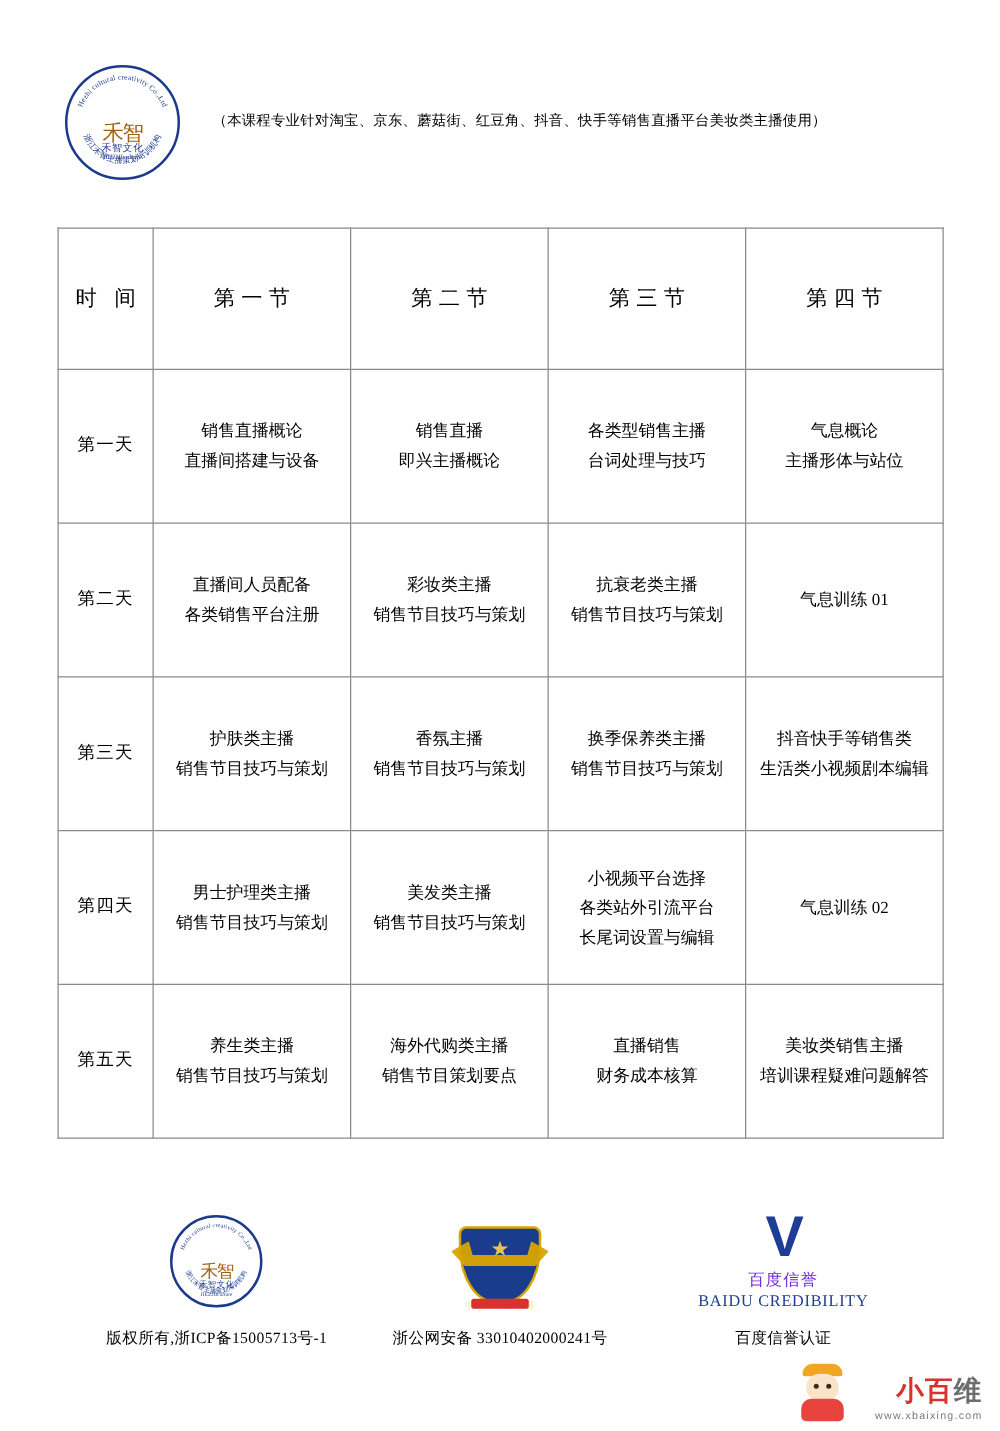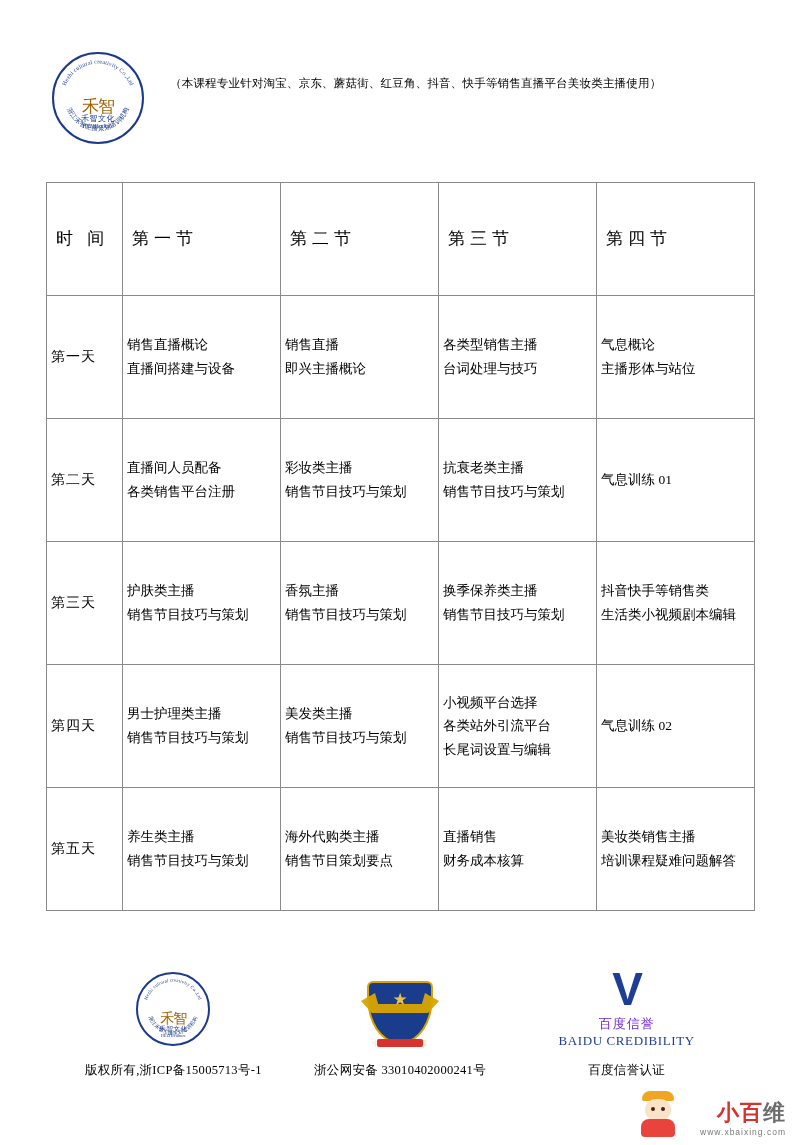--- a/index.html
+++ b/index.html
@@ -99,38 +99,38 @@
   }
   .doc-title {
     font-size: 30px;
     font-weight: bold;
     letter-spacing: 1.5px;
     line-height: 1.2;
     white-space: nowrap;
   }
   .doc-subtitle {
     font-size: 11.5px;
-    margin-top: 18px;
+    margin-top: 31px;
     letter-spacing: 0.2px;
     color: #000;
     white-space: nowrap;
   }
 
   
   .table-wrap {
     padding: 34px 46px 0 46px;
   }
   table.schedule {
     border-collapse: collapse;
     width: 708px;
     table-layout: fixed;
   }
   table.schedule td, table.schedule th {
     border: 1px solid #8a8a8a;
-    text-align: left;
+    text-align: center;
     vertical-align: middle;
     padding: 6px 4px;
     font-size: 13.5px;
     line-height: 1.75;
     font-weight: normal;
   }
   table.schedule thead th {
     height: 100px;
     font-size: 17px;
     letter-spacing: 5px;

